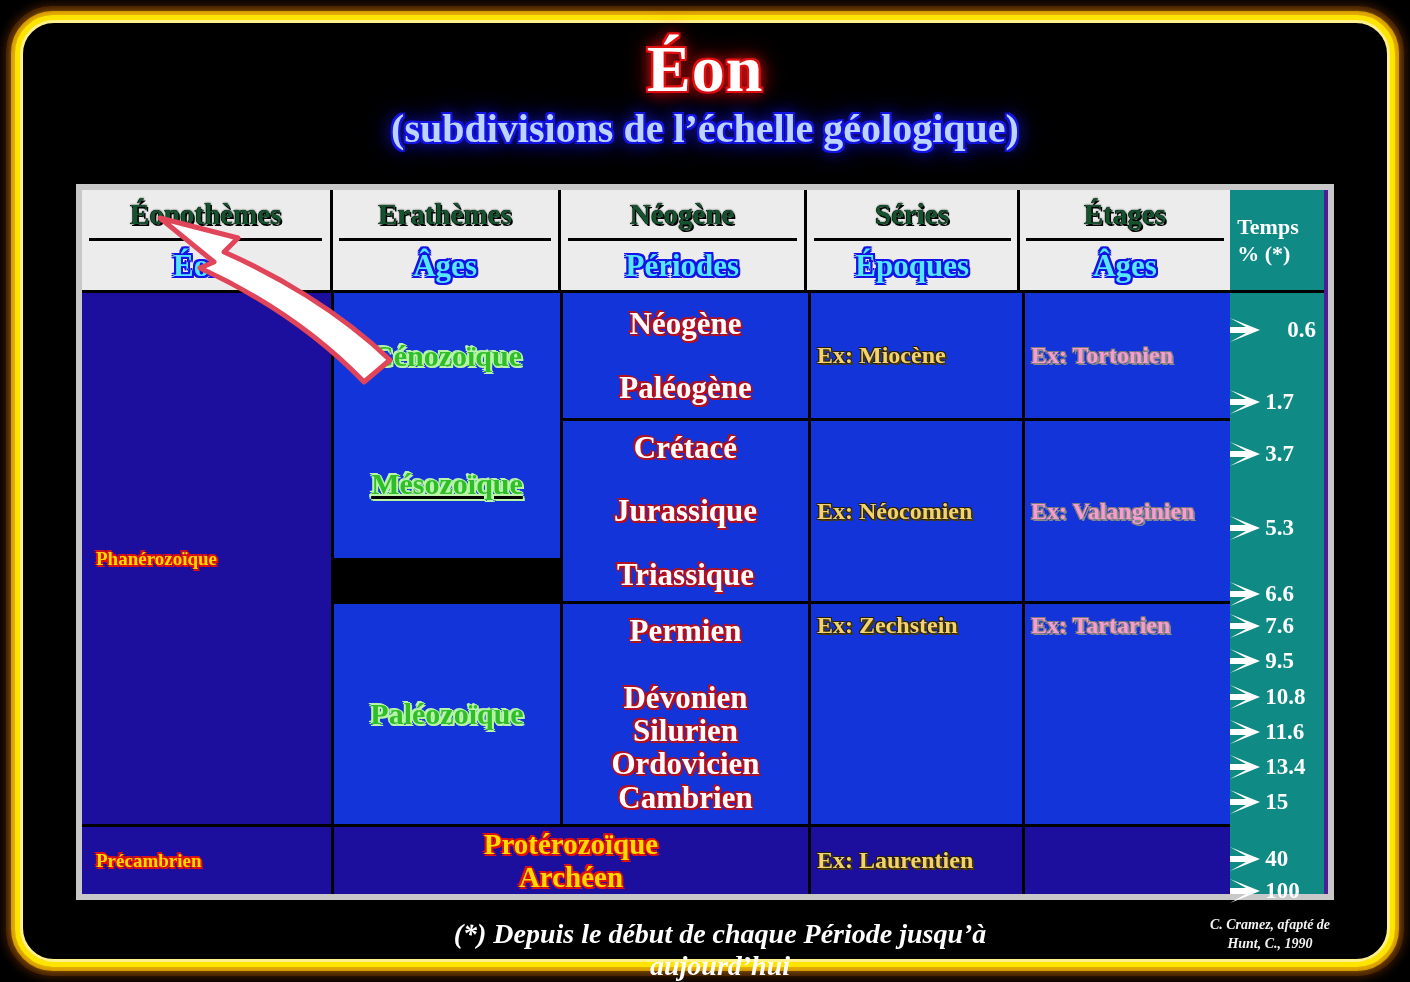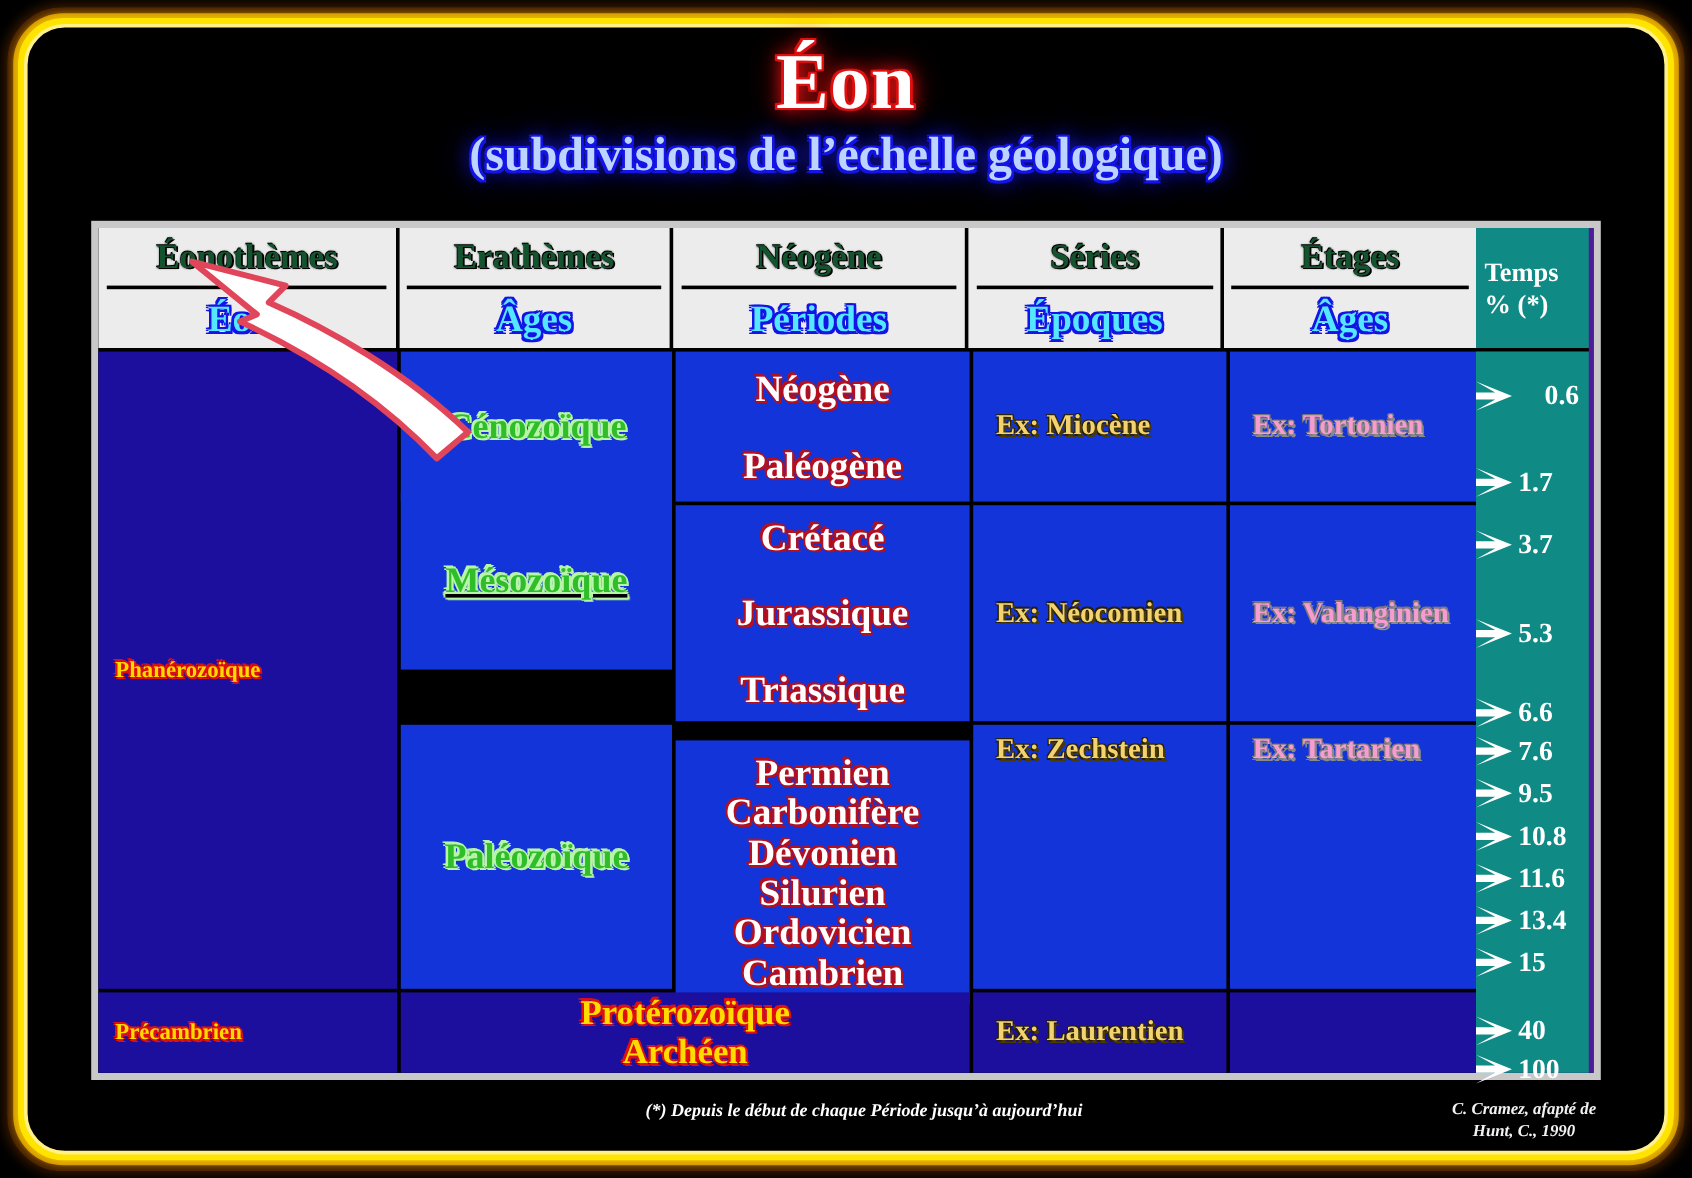--- a/index.html
+++ b/index.html
@@ -159,21 +159,21 @@
     position: absolute;
     background: #1334d8;
     display: flex;
     align-items: center;
     justify-content: center;
     text-align: center;
     overflow: hidden;
   }
   .cell.dark { background: #1d0f9e; }
   .cell.eon-phan { justify-content: flex-start; padding-left: 14px; }
-  .cell.left-pad { justify-content: flex-start; padding-left: 19px; }
+  .cell.left-pad { justify-content: flex-start; padding-left: 6px; }
 
   .txt-era {
     font-size: 30px; font-weight: bold;
     color: #2fbe2a;
     text-shadow:
       1.5px 0 0 #b8f5a8, -1.5px 0 0 #b8f5a8, 0 1.5px 0 #b8f5a8, 0 -1.5px 0 #b8f5a8,
       2px 2px 0 #b8f5a8, -2px -2px 0 #b8f5a8;
   }
   .txt-period {
     font-size: 31px; font-weight: bold;
@@ -258,21 +258,21 @@
     z-index: 3;
   }
 
   
   #footer-note {
     position: absolute;
     left: 390px; top: 918px;
     width: 660px;
     text-align: center;
     color: #ffffff;
-    font-size: 15px;
+    font-size: 28px;
     font-weight: bold;
     font-style: italic;
     z-index: 5;
   }
   #credit {
     position: absolute;
     left: 1170px; top: 916px;
     width: 200px;
     text-align: center;
     color: #f2f2f2;
@@ -348,22 +348,22 @@
       <div class="cell" style="left:252px; top:414px; width:226px; height:220px;">
         <span class="txt-era">Paléozoïque</span>
       </div>
 
       <div class="cell" style="left:481px; top:103px; width:245px; height:125px;">
         <span class="txt-period spaced"><span>Néogène</span><br><span>Paléogène</span></span>
       </div>
       <div class="cell" style="left:481px; top:231px; width:245px; height:180px;">
         <span class="txt-period spaced"><span>Crétacé</span><br><span>Jurassique</span><br><span>Triassique</span></span>
       </div>
-      <div class="cell" style="left:481px; top:427px; width:245px; height:220px;">
-        <span class="txt-period"><span>Permien</span><br><span>Carbonifère</span><br><span>Dévonien</span><br><span>Silurien</span><br><span>Ordovicien</span><br><span>Cambrien</span></span>
+      <div class="cell" style="left:481px; top:414px; width:245px; height:220px;">
+        <span class="txt-period"><span>Permien</span><br><br><span>Dévonien</span><br><span>Silurien</span><br><span>Ordovicien</span><br><span>Cambrien</span></span>
       </div>
       <div class="cell dark" style="left:252px; top:637px; width:474px; height:67px;">
         <span class="txt-precam-period"><span>Protérozoïque</span><br><span>Archéen</span></span>
       </div>
 
       <div class="cell left-pad" style="left:729px; top:103px; width:211px; height:125px;">
         <span class="txt-epoch">Ex: Miocène</span>
       </div>
       <div class="cell left-pad" style="left:729px; top:231px; width:211px; height:180px;">
         <span class="txt-epoch">Ex: Néocomien</span>

